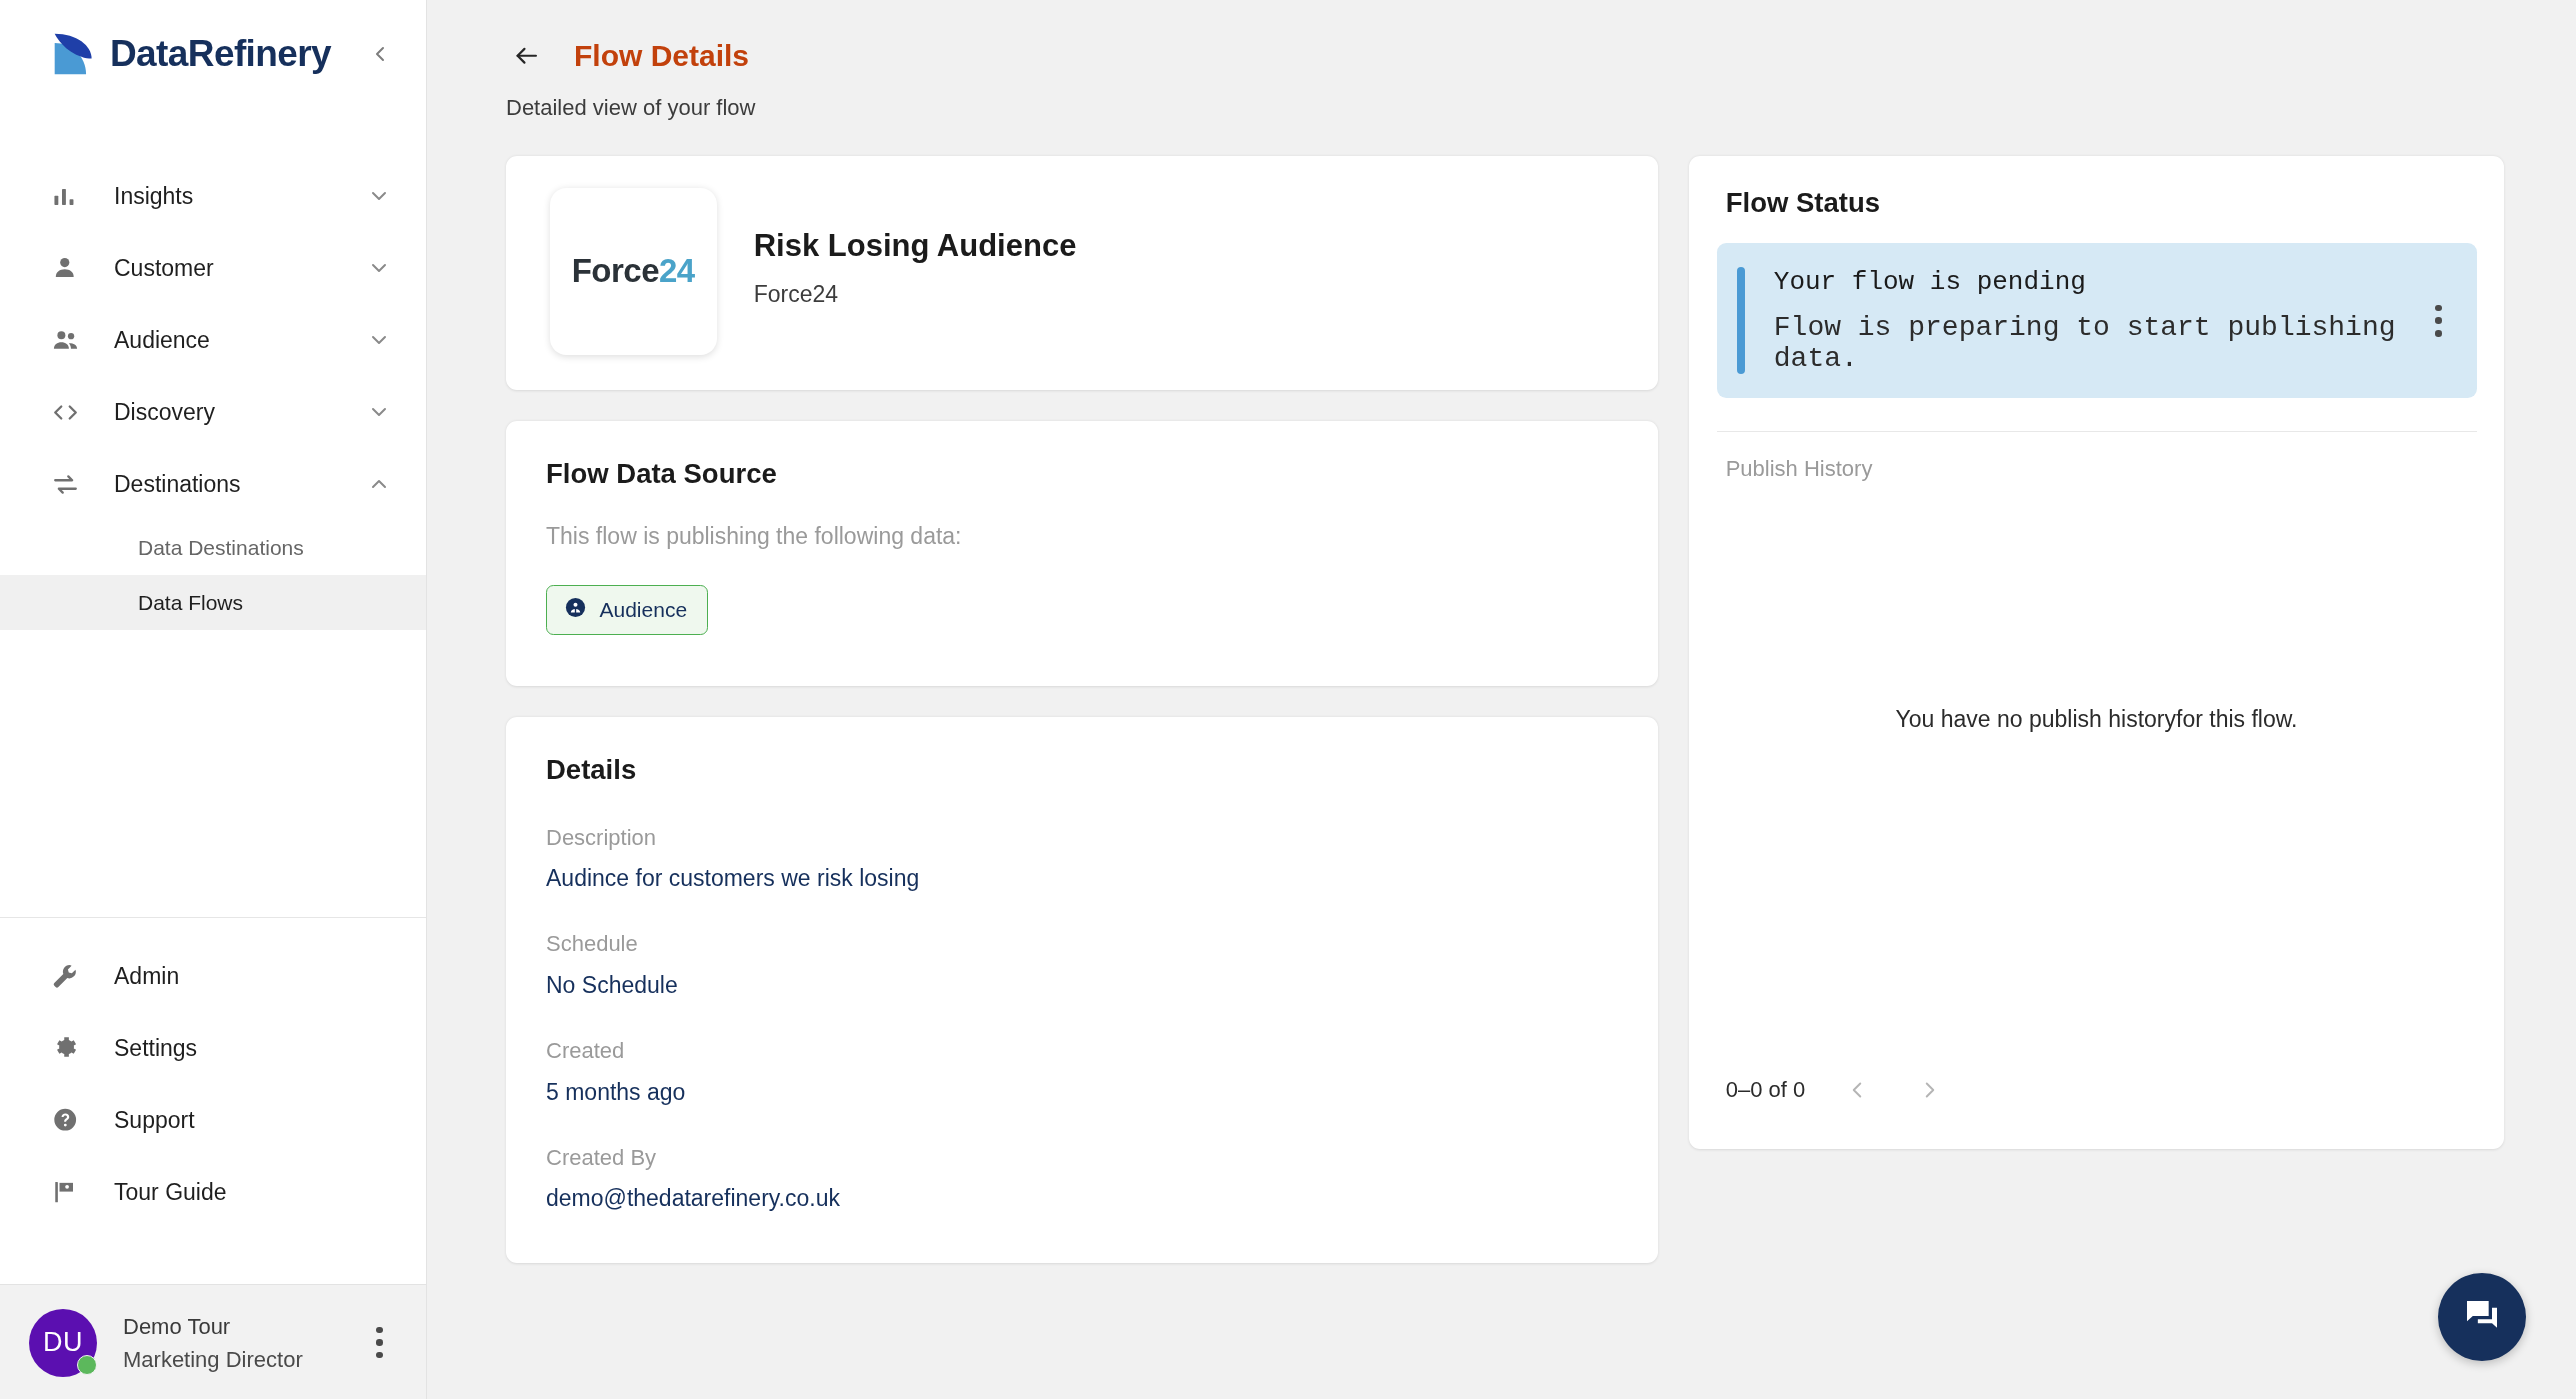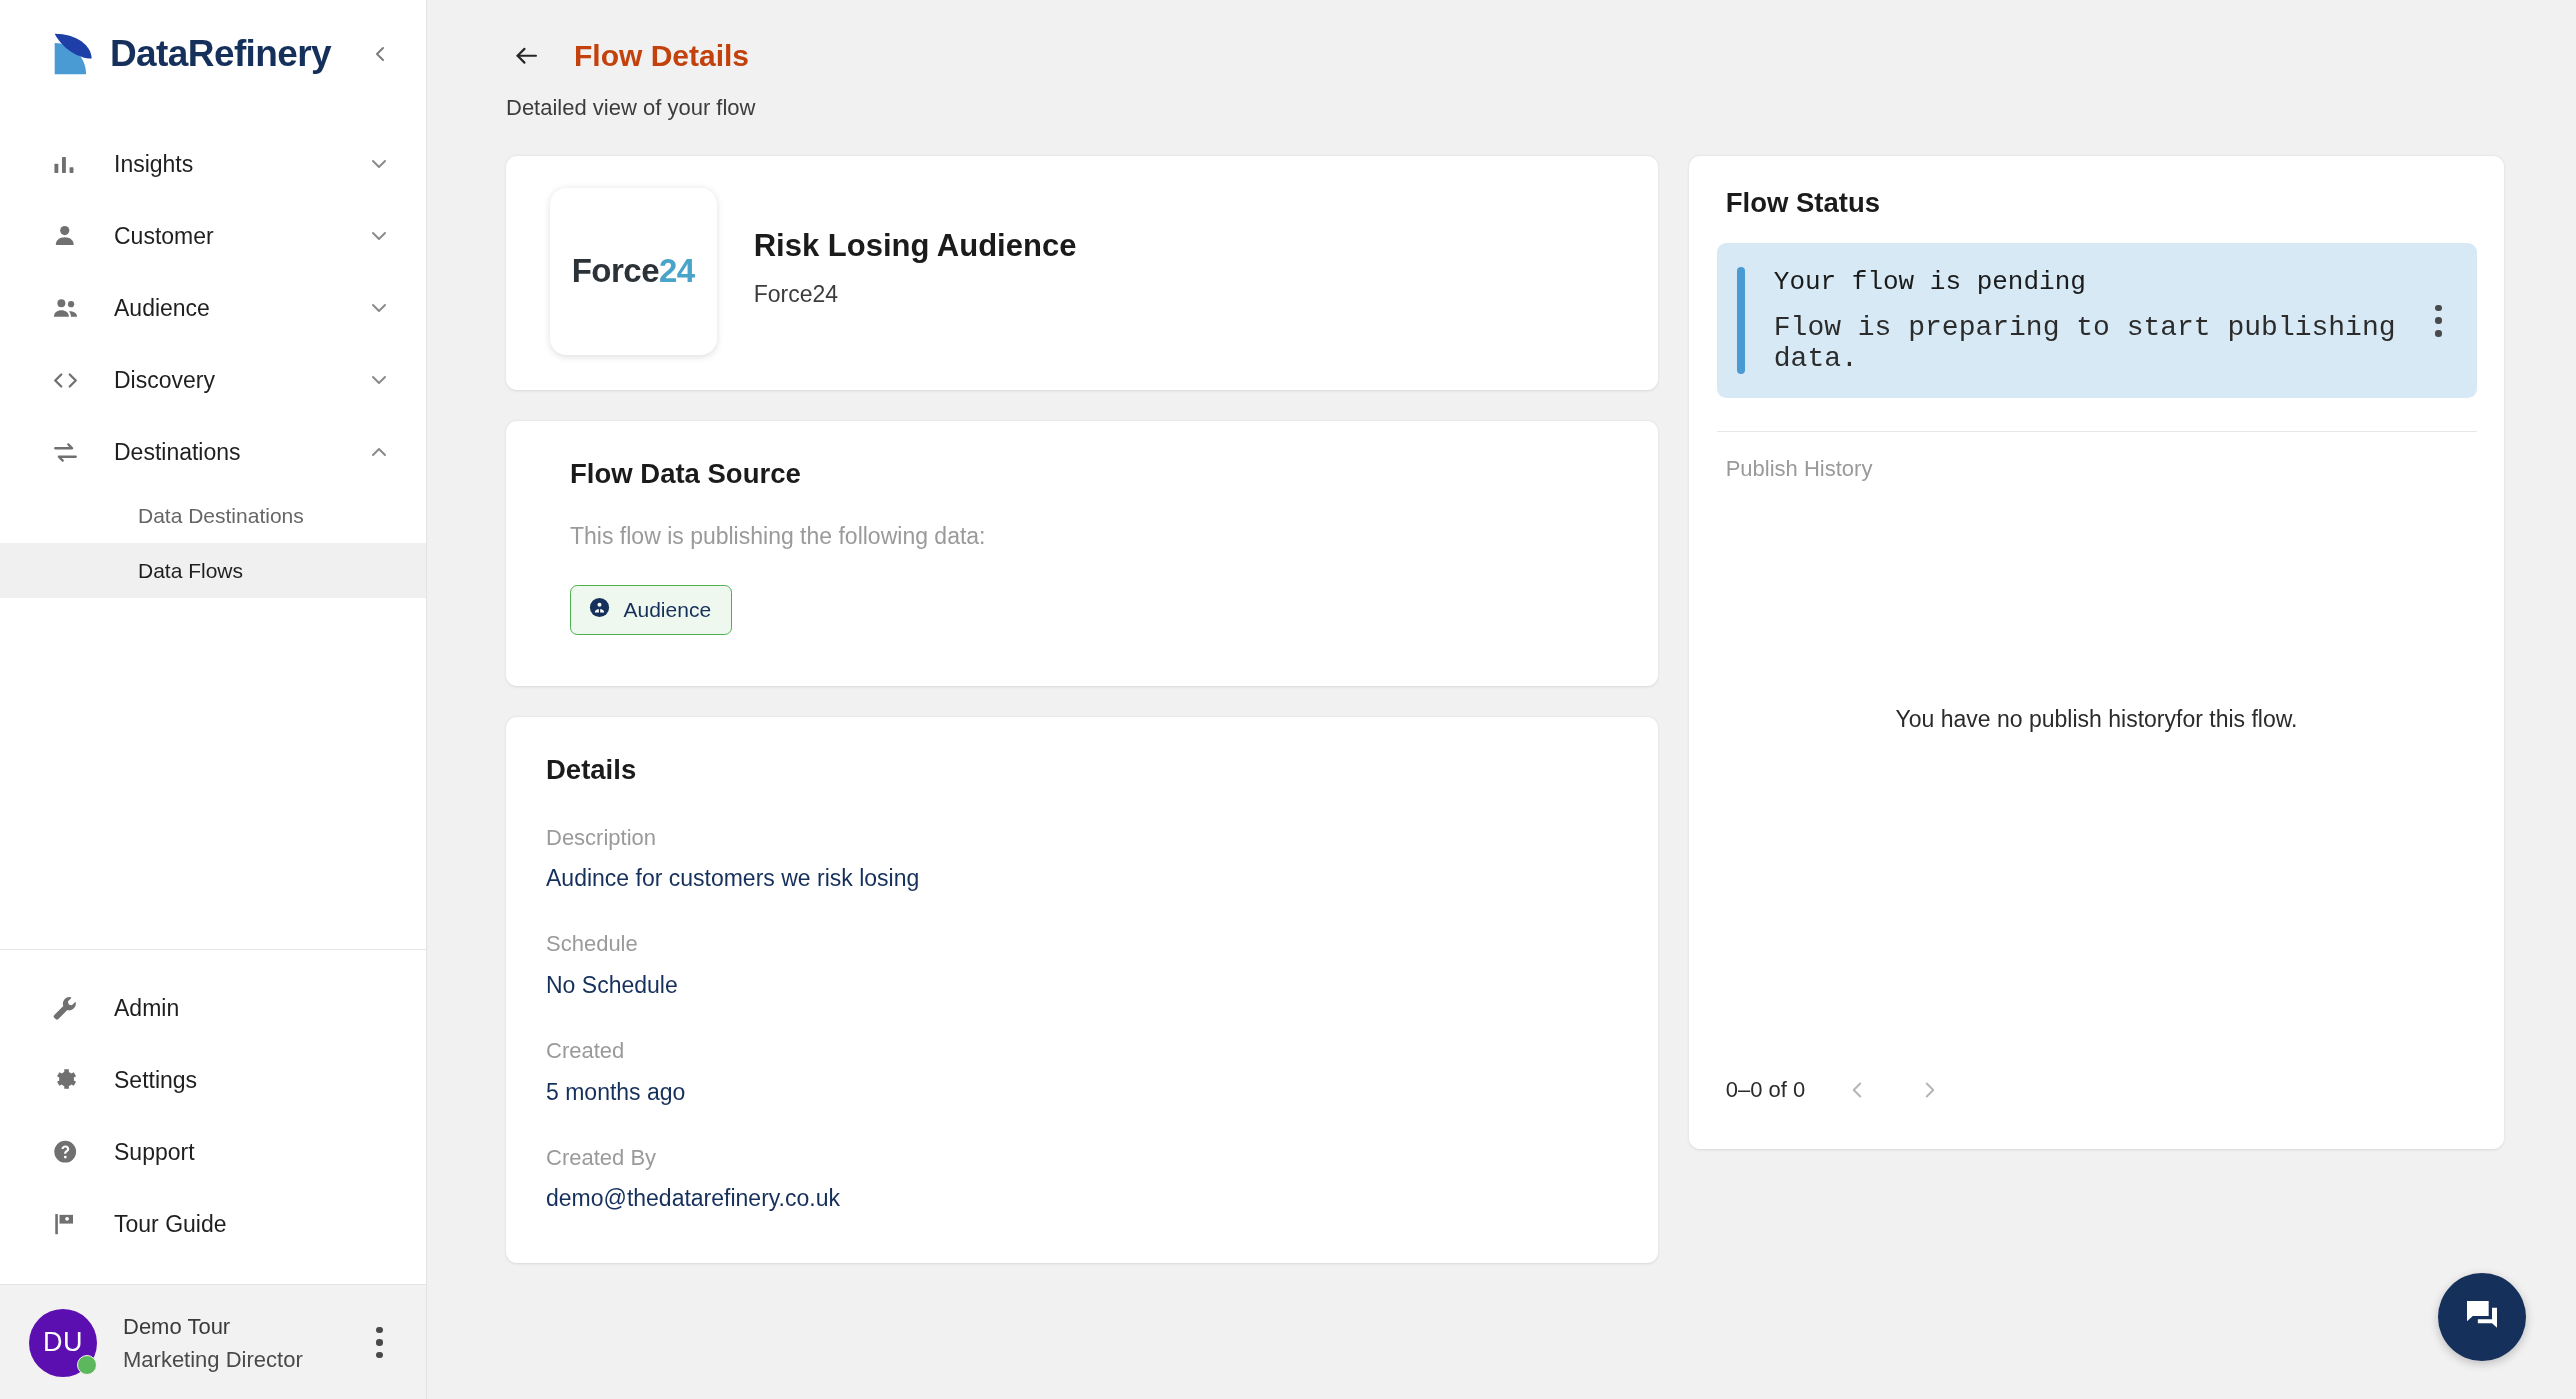--- a/index.html
+++ b/index.html
@@ -12,20 +12,21 @@
   .app { display: flex; width: 2576px; height: 1400px; }
 
   
   .sidebar {
     width: 427px; height: 1400px;
     background: #ffffff;
     border-right: 0.9px solid #e3e3e3;
     display: flex; flex-direction: column;
     position: relative;
     flex: 0 0 427px;
+    gap: 32px;
   }
   .brand-row {
     height: 108px;
     display: flex; align-items: center;
     padding: 0 26px 0 51px;
     gap: 0;
   }
   .logo-mark { width: 48px; height: 48px; position: relative; flex: 0 0 48px; }
   .brand-text {
     font-size: 37px; font-weight: bold; color: #16305c;
@@ -132,21 +133,21 @@
     flex: 0 0 167px; margin-left: 3.7px; margin-top: -3.7px;
   }
   .f24 { font-size: 33px; font-weight: bold; letter-spacing: -0.5px; }
   .f24 .a { color: #2b3238; }
   .f24 .b { color: #4aa3c9; }
   .flow-head-txt { margin-left: 37px; padding-top: 37px; }
   .flow-title { font-size: 31px; font-weight: bold; color: #1b1b1b; }
   .flow-vendor { font-size: 23px; color: #3c3c3c; margin-top: 16.5px; }
 
   
-  .ds-card { padding: 37px 64px 51px; }
+  .ds-card { padding: 37px 40px 51px; }
   .card-h { font-size: 27.5px; font-weight: bold; color: #1b1b1b; }
   .ds-sub { font-size: 23px; color: #9a9a9a; margin-top: 33px; }
   .chip {
     display: inline-flex; align-items: center; gap: 13px;
     margin-top: 35px;
     background: #eff8ee; border: 0.9px solid #4caf50;
     border-radius: 7.3px; padding: 10px 20px 10px 16.5px;
     color: #16305c; font-size: 21px; cursor: pointer;
   }
 

